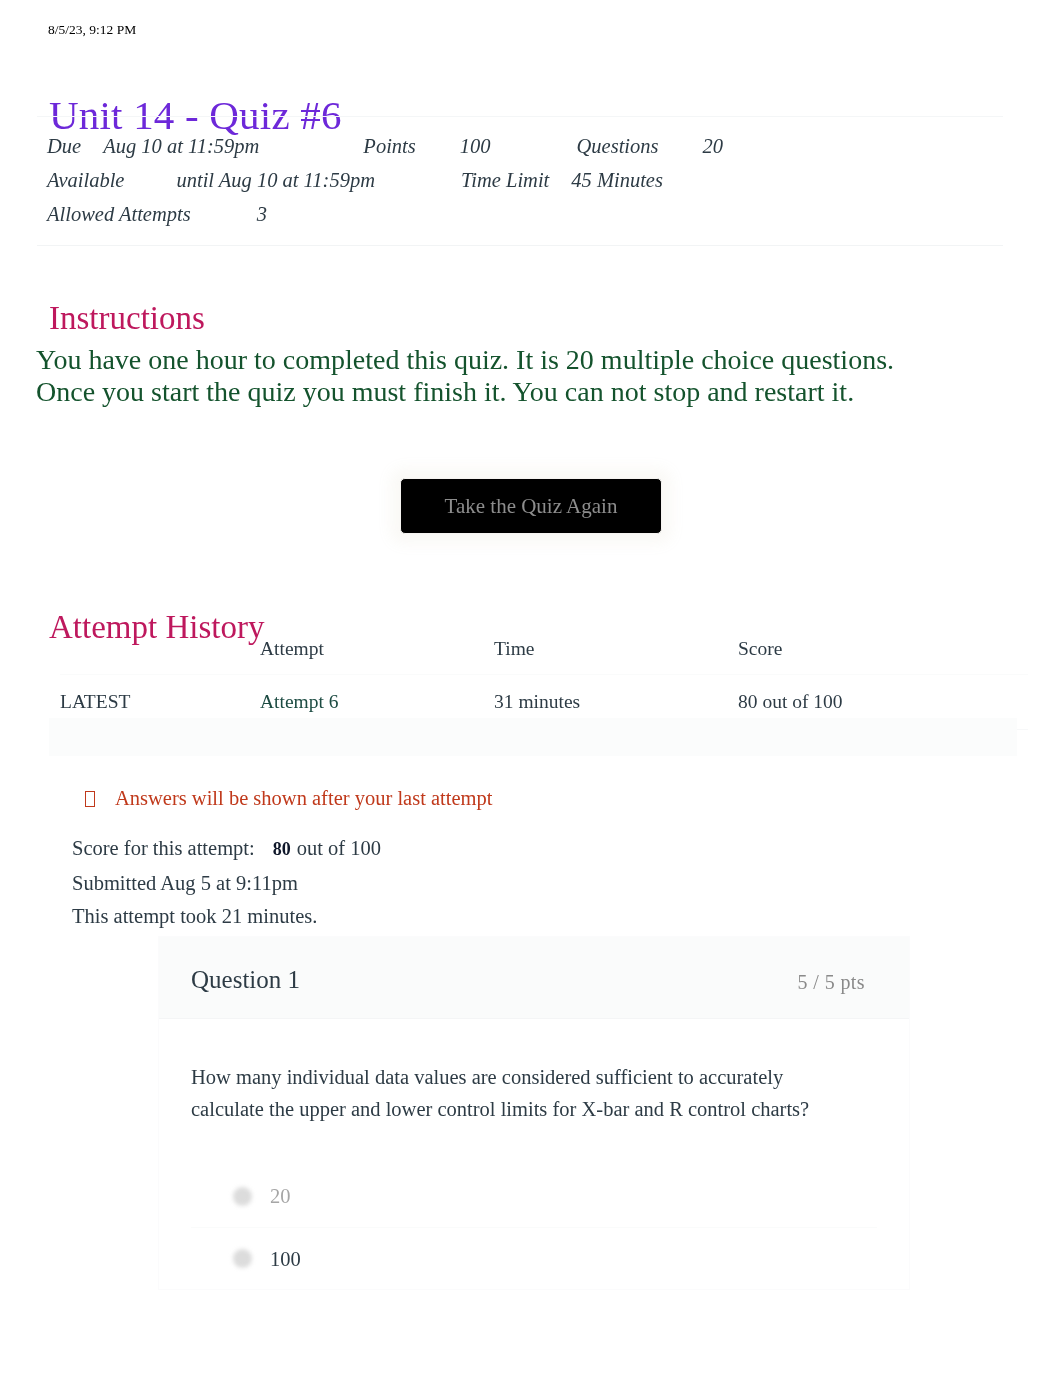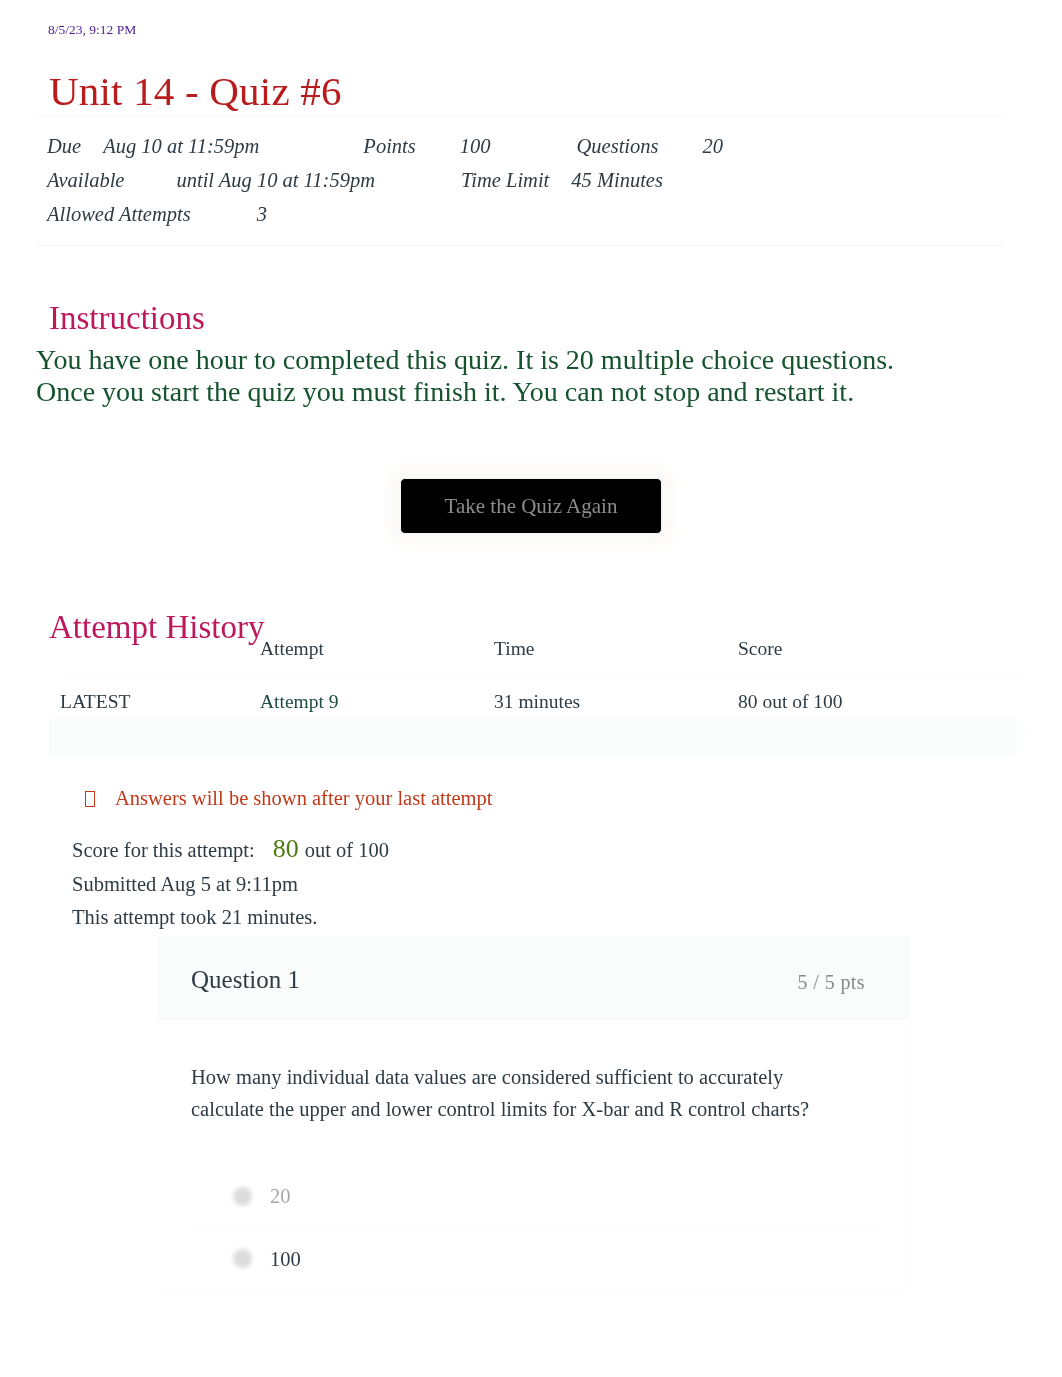--- a/index.html
+++ b/index.html
@@ -17,46 +17,46 @@
   }
 
   
   .print-header {
     position: absolute;
     top: 22px;
     left: 0;
     width: 1062px;
     height: 22px;
     font-size: 13.5px;
-    color: #4c1d95;
+    color: #000000;
   }
   .print-header .ph-date {
     position: absolute;
     left: 48px;
     top: 0;
     white-space: nowrap;
   }
   .print-header .ph-title {
     position: absolute;
     left: 0;
     top: 0;
     width: 1062px;
     text-align: center;
     white-space: nowrap;
   }
 
   
   .page-title {
     position: absolute;
     left: 49px;
-    top: 40px;
+    top: 64px;
     font-size: 41px;
     font-weight: normal;
     line-height: 48px;
-    color: #b91c1c;
+    color: #6d28d9;
     letter-spacing: 0.2px;
   }
 
   
   .quiz-meta {
     position: absolute;
     left: 37px;
     top: 116px;
     width: 966px;
     border-top: 1px solid #f4f6f7;
@@ -193,23 +193,24 @@
   .score-block {
     position: absolute;
     left: 72px;
     top: 832px;
     font-size: 20.5px;
     line-height: 33.5px;
     color: #2d3b45;
   }
   .score-block .score-line { white-space: nowrap; }
   .score-big {
-    font-size: 26px;
-    color: #4d7c0f;
+    font-size: 18px;
+    color: #0f172a;
     padding: 0 6px 0 18px;
+    font-weight: bold;
   }
 
   
   .question-card {
     position: absolute;
     left: 158px;
     top: 936px;
     width: 752px;
     background: #ffffff;
     border: 1px solid #fbfbfc;
@@ -323,21 +324,21 @@
       <th class="col-kept"></th>
       <th class="col-attempt">Attempt</th>
       <th class="col-time">Time</th>
       <th class="col-score">Score</th>
     </tr>
   </thead>
   <tbody>
     <tr>
       <td class="col-kept">LATEST</td>
       <td class="col-attempt">
-        <a class="attempt-link" href="#">Attempt 9</a>
+        <a class="attempt-link" href="#">Attempt 6</a>
       </td>
       <td class="col-time">31 minutes</td>
       <td class="col-score">80 out of 100</td>
     </tr>
   </tbody>
 </table>
 <div class="table-tail"></div>
 
 <div class="answers-notice">
   <span class="notice-icon"></span><span>Answers will be shown after your last attempt</span>

